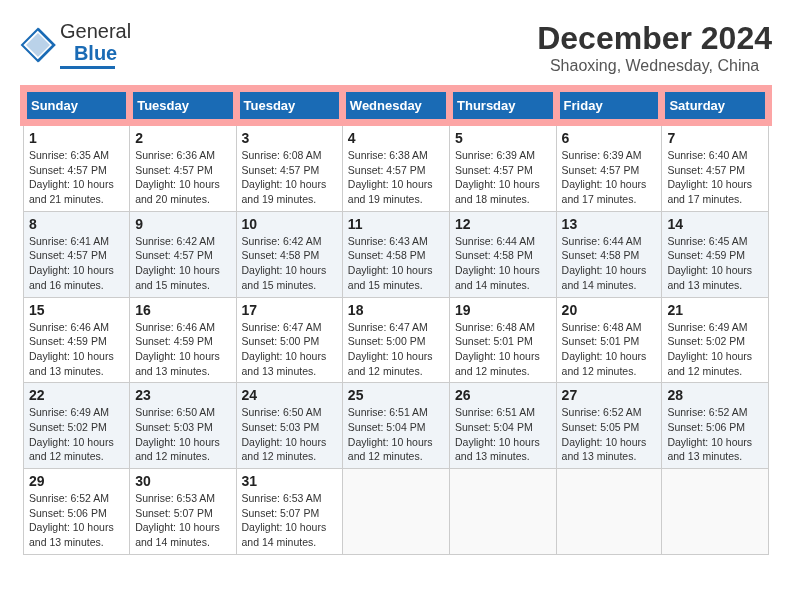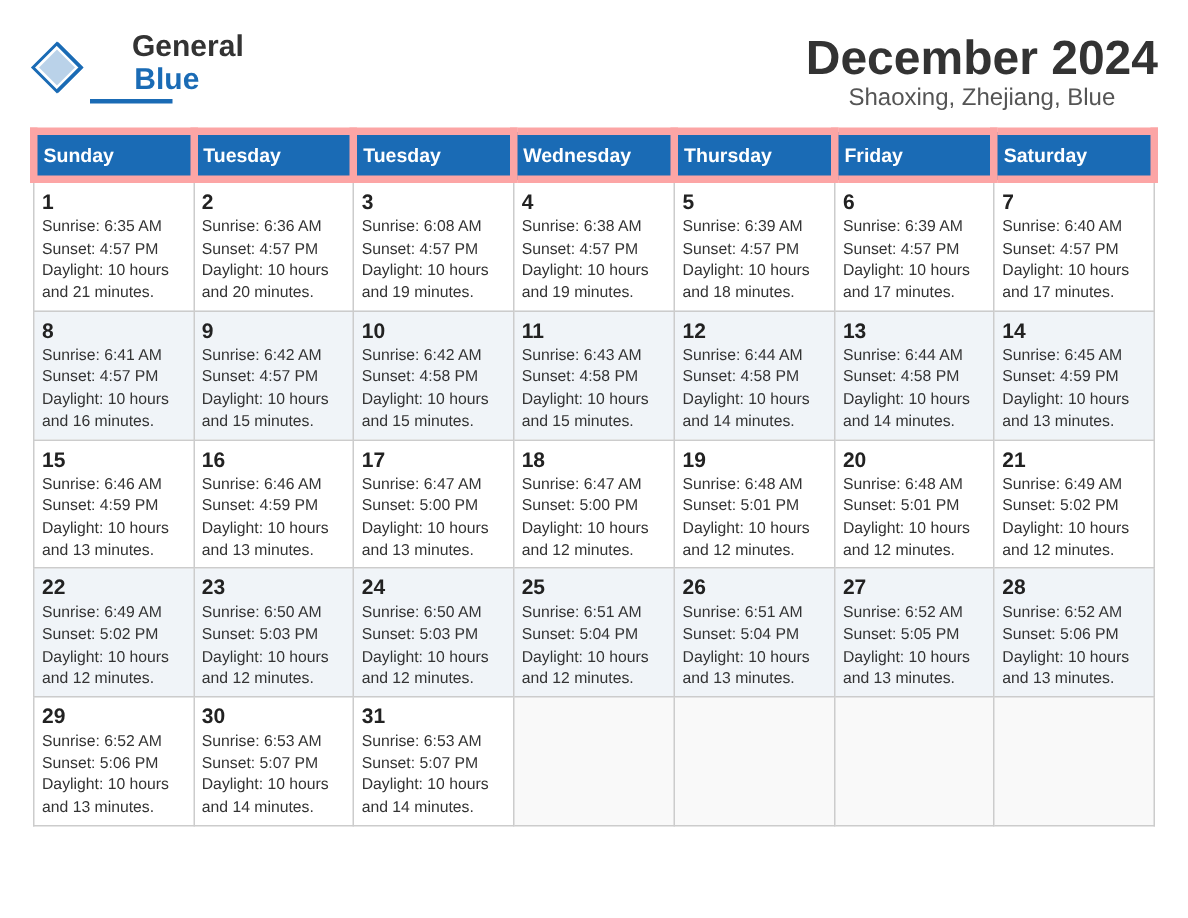--- a/index.html
+++ b/index.html
@@ -38,21 +38,21 @@
       border-collapse: collapse;
       font-size: 11px;
     }
     .calendar th {
       background: #1a6bb5;
       color: #fff;
       padding: 6px 4px;
       text-align: left;
       font-size: 13px;
       font-weight: bold;
-      border: 5px solid #fca5a5;
+      border: 7px solid #fca5a5;
     }
     .calendar td {
       border: 1px solid #ccc;
       padding: 4px 5px;
       vertical-align: top;
       width: 108px;
       min-height: 80px;
       background: #fff;
     }
     .calendar tr:nth-child(even) td {
@@ -79,31 +79,31 @@
 
 <div class="header-area">
   <div class="logo">
     <div style="display:flex;align-items:center;">
       <svg width="36" height="36" viewBox="0 0 36 36" style="margin-right:4px;">
         <polygon points="18,2 34,18 18,34 2,18" fill="none" stroke="#1a6bb5" stroke-width="2"></polygon>
         <polygon points="18,6 30,18 18,30 6,18" fill="#1a6bb5" opacity="0.3"></polygon>
         <path d="M18 2 L34 18 L18 34" fill="none" stroke="#1a6bb5" stroke-width="2.5"></path>
       </svg>
       <div>
-        <div style="font-size:20px;font-weight:bold;color:#333;line-height:1.1;margin-left:28px;">
+        <div style="font-size:20px;font-weight:normal;color:#333;line-height:1.1;">
           <span style="color:#333;">General</span>
         </div>
         <div style="font-size:20px;font-weight:bold;color:#1a6bb5;line-height:1.1;text-align:center;">Blue</div>
         <div style="width:55px;height:3px;background:#1a6bb5;margin-top:2px;"></div>
       </div>
     </div>
   </div>
   <div class="title-area">
     <div class="month-title">December 2024</div>
-    <div class="location-title">Shaoxing, Zhejiang, Blue</div>
+    <div class="location-title">Shaoxing, Wednesday, China</div>
   </div>
 </div>
 
 <table class="calendar">
   <thead>
     <tr>
       <th>Sunday</th>
       <th>Tuesday</th>
       <th>Tuesday</th>
       <th>Wednesday</th>

